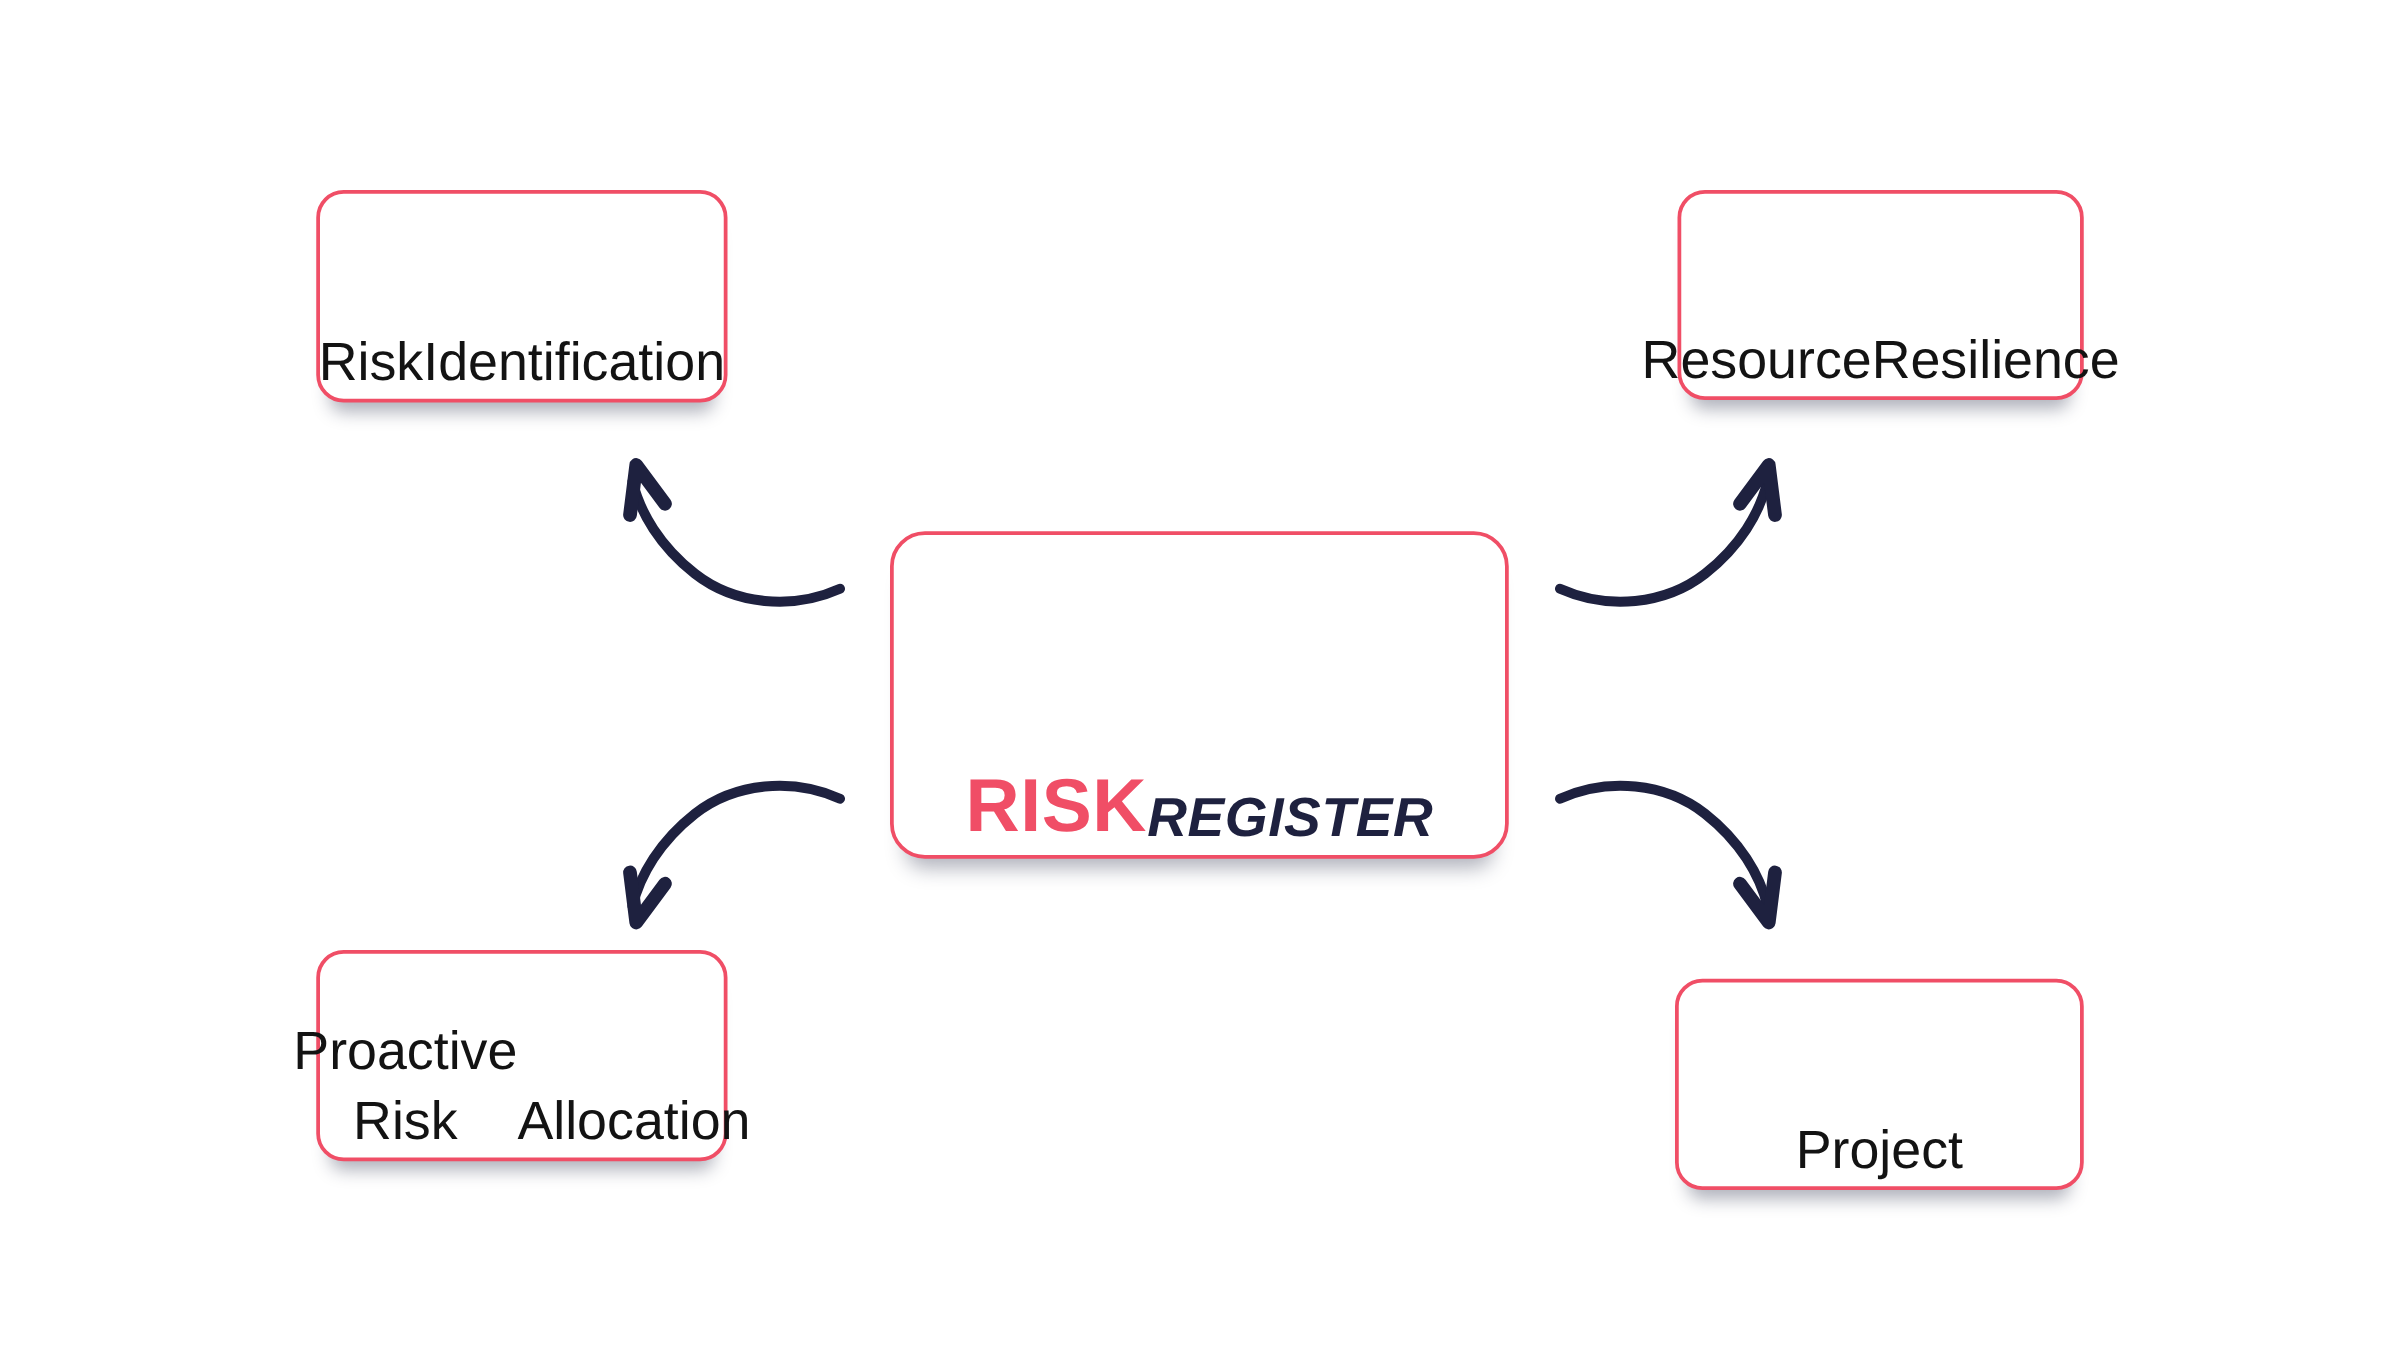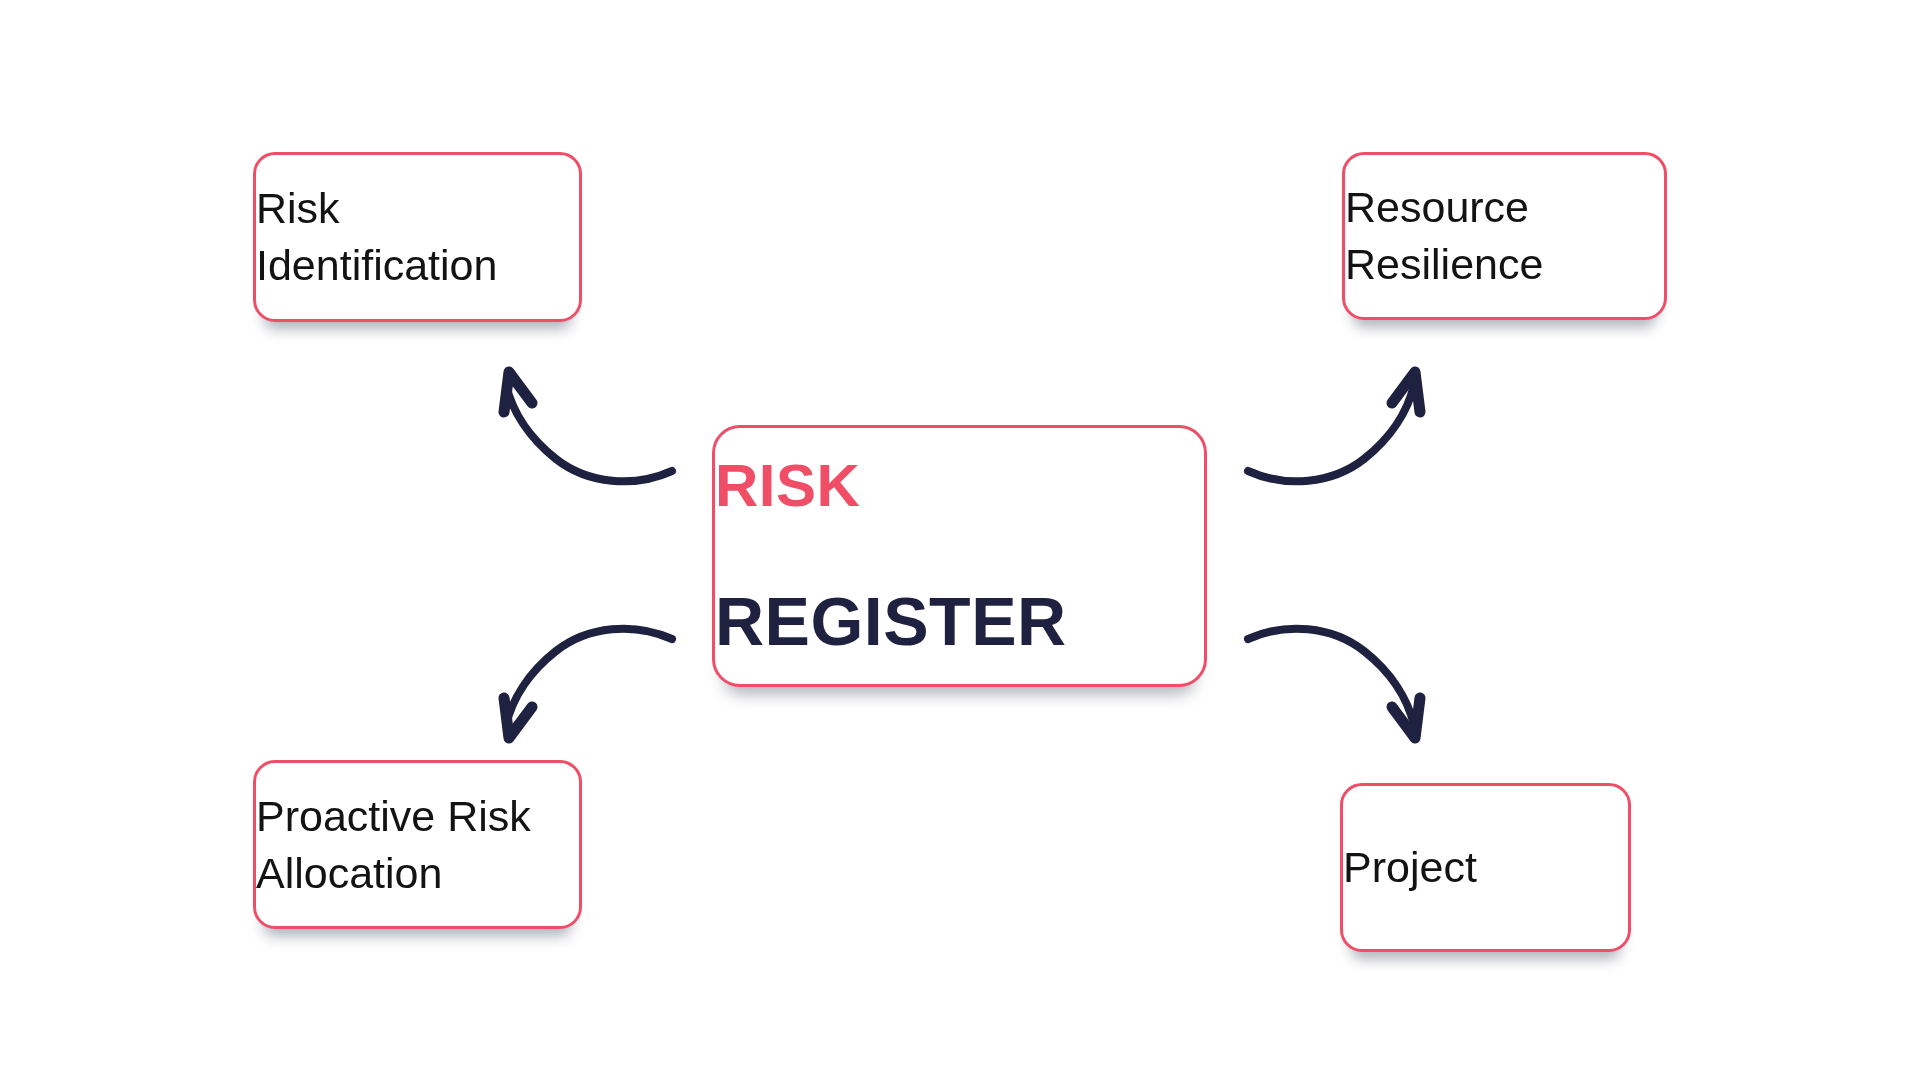--- a/index.html
+++ b/index.html
@@ -33,50 +33,50 @@
     stroke-width: 11;
     stroke-linecap: round;
     stroke-linejoin: round;
   }
   .node {
     position: absolute;
     background: var(--box-bg, #ffffff);
     border: 3.5px solid var(--accent-pink, #F04E66);
     border-radius: 22px;
     display: flex;
-    flex-direction: column;
-    align-items: flex-start;
+    align-items: flex-end;
     justify-content: center;
     text-align: center;
     color: var(--text-black, #131313);
     font-size: 43px;
     line-height: 1.32;
     box-shadow: 0 18px 14px -11px rgba(30, 33, 63, 0.35);
   }
   .node span { display: block; }
   .node-tl { left: 253px; top: 152px;  width: 329px; height: 170px; }
   .node-tr { left: 1342px; top: 152px; width: 325px; height: 168px; }
   .node-bl { left: 253px; top: 760px;  width: 329px; height: 169px; }
-  .node-br { left: 1340px; top: 783px; width: 291px; height: 169px; }
+  .node-br { left: 1340px; top: 783px; width: 327px; height: 169px; }
   .center-node {
     left: 712px; top: 425px; width: 495px; height: 262px;
     border-radius: 28px;
     font-weight: bold;
     box-shadow: 0 20px 16px -13px rgba(30, 33, 63, 0.35);
   }
   .center-node .title-top {
     color: var(--accent-pink, #F04E66);
     font-size: 60px;
     letter-spacing: 0.5px;
   }
   .center-node .title-bottom {
     color: var(--navy, #1E213F);
-    font-size: 68px;
+    font-size: 44px;
     letter-spacing: 0.5px;
     margin-top: 52px;
+    font-style: italic;
   }
 </style>
 </head>
 <body>
 
 <div class="stage">
 
   <svg class="arrows-layer" viewBox="0 0 1920 1080" xmlns="http://www.w3.org/2000/svg">
     <g>
       <path class="arrow-shaft" d="M 672 471 C 634 488, 588 484, 556 459 C 528 437, 512 410, 506 385"></path>

